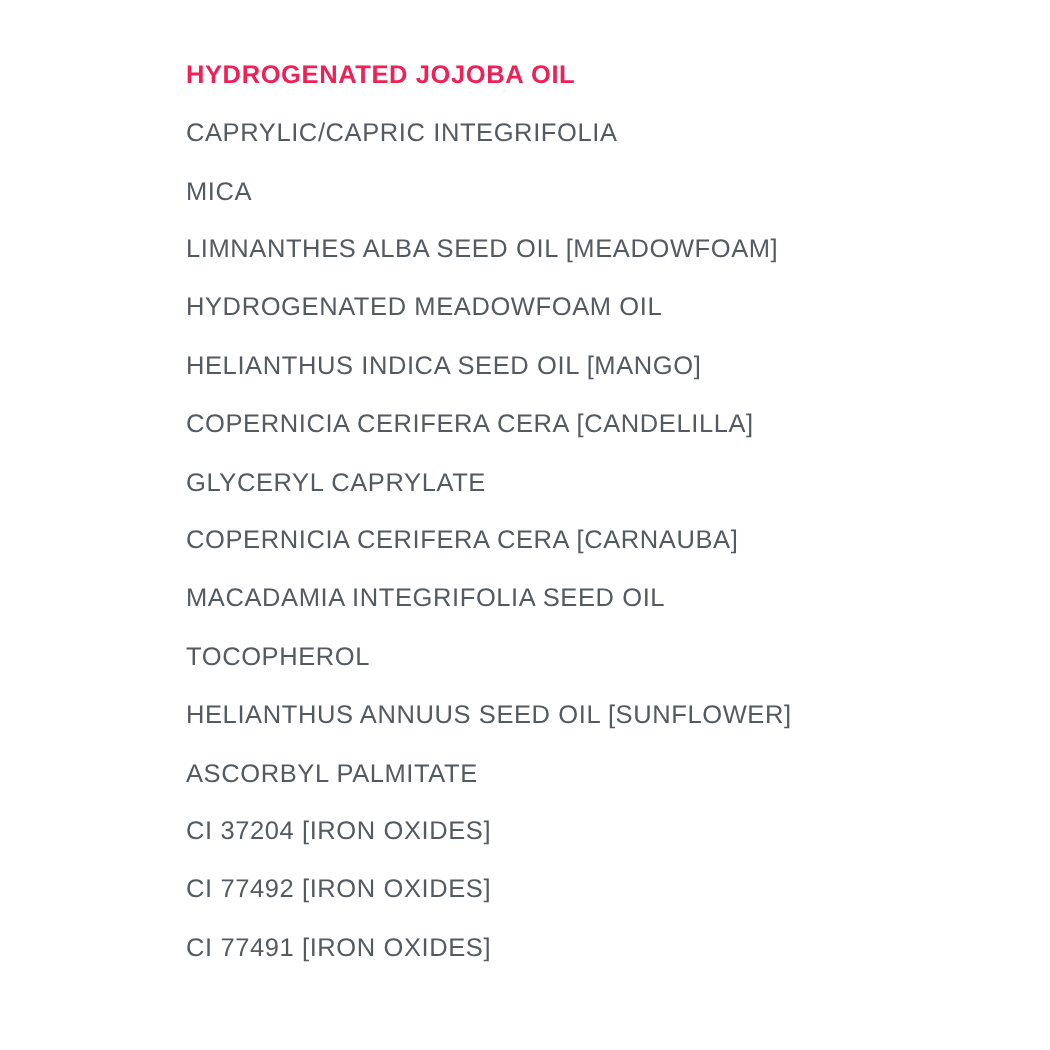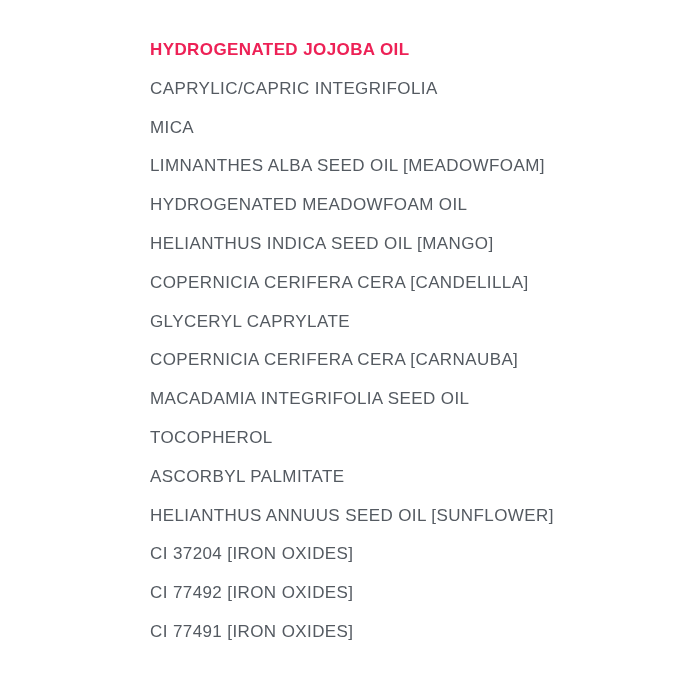--- a/index.html
+++ b/index.html
@@ -14,21 +14,21 @@
     font-family: "Liberation Sans", "DejaVu Sans", sans-serif;
   }
   .page {
     position: relative;
     width: 700px;
     height: 700px;
     background: var(--page-bg, #ffffff);
   }
   .ingredient-list {
     position: absolute;
-    left: 150px;
+    left: 124px;
     top: 41px;
     margin: 0;
     padding: 0;
     list-style: none;
   }
   .ingredient-item {
     font-size: 17px;
     line-height: 18px;
     margin: 0 0 20.8px 0;
     letter-spacing: 0.4px;
@@ -50,19 +50,19 @@
     <li class="ingredient-item">CAPRYLIC/CAPRIC INTEGRIFOLIA</li>
     <li class="ingredient-item">MICA</li>
     <li class="ingredient-item">LIMNANTHES ALBA SEED OIL [MEADOWFOAM]</li>
     <li class="ingredient-item">HYDROGENATED MEADOWFOAM OIL</li>
     <li class="ingredient-item">HELIANTHUS INDICA SEED OIL [MANGO]</li>
     <li class="ingredient-item">COPERNICIA CERIFERA CERA [CANDELILLA]</li>
     <li class="ingredient-item">GLYCERYL CAPRYLATE</li>
     <li class="ingredient-item">COPERNICIA CERIFERA CERA [CARNAUBA]</li>
     <li class="ingredient-item">MACADAMIA INTEGRIFOLIA SEED OIL</li>
     <li class="ingredient-item">TOCOPHEROL</li>
+    <li class="ingredient-item">HELIANTHUS ANNUUS SEED OIL [SUNFLOWER]</li>
     <li class="ingredient-item">ASCORBYL PALMITATE</li>
-    <li class="ingredient-item">HELIANTHUS ANNUUS SEED OIL [SUNFLOWER]</li>
     <li class="ingredient-item">CI 37204 [IRON OXIDES]</li>
     <li class="ingredient-item">CI 77492 [IRON OXIDES]</li>
     <li class="ingredient-item">CI 77491 [IRON OXIDES]</li>
   </ul>
 </div>
 
 </body></html>

